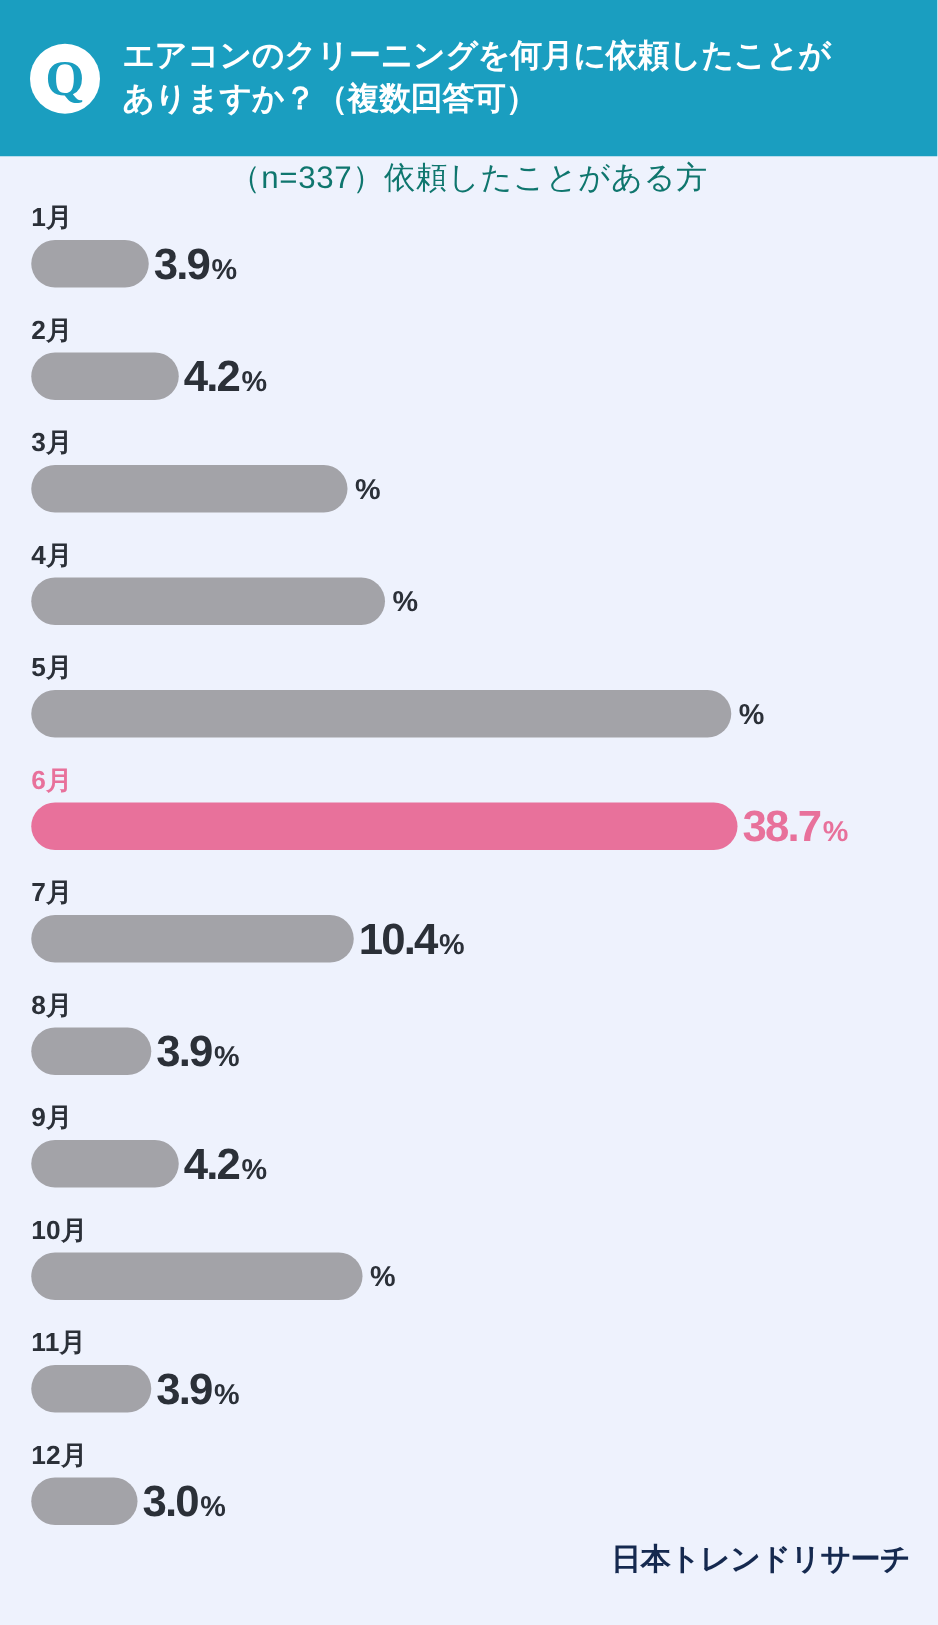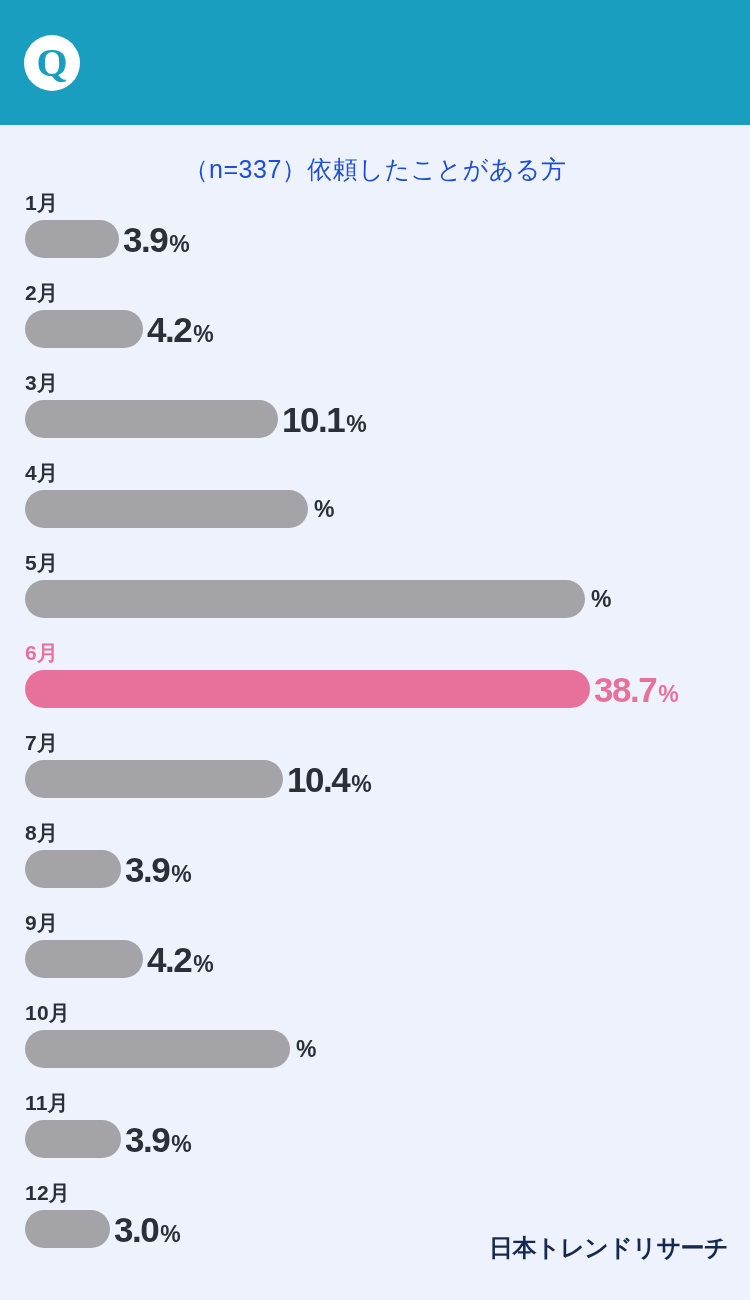--- a/index.html
+++ b/index.html
@@ -45,24 +45,23 @@
     font-size: 25.5px;
     line-height: 1.33;
     font-weight: bold;
     letter-spacing: -0.2px;
     white-space: pre-line;
   }
 
   
   .subtitle {
     text-align: center;
-    color: #1d4ed8;
+    color: #0f766e;
     font-size: 25px;
     letter-spacing: 0.5px;
-    margin-top: 28px;
     margin-bottom: 6px;
   }
 
   
   .chart {
     position: relative;
     padding: 0 0 0 25px;
     margin-top: 4px;
   }
   .row {
@@ -132,20 +131,22 @@
     font-weight: bold;
     letter-spacing: -0.5px;
     line-height: 1;
   }
 </style>
 </head>
 <body>
 
 <div class="qheader">
   <div class="qbadge">Q</div>
+  <div class="qtext">エアコンのクリーニングを何月に依頼したことが
+ありますか？（複数回答可）</div>
 </div>
 
 <div class="subtitle">（n=337）依頼したことがある方</div>
 
 <div class="chart">
     <div class="row">
       <div class="row-label">1月</div>
       <div class="bar-line">
         <div class="bar" style="width: 94px;"></div>
         <div class="value">
@@ -162,21 +163,20 @@
           <span class="value-num">4.2</span>
           <span class="value-pct">%</span>
         </div>
       </div>
     </div>
     <div class="row">
       <div class="row-label">3月</div>
       <div class="bar-line">
         <div class="bar" style="width: 253px;"></div>
         <div class="value">
-          <span class="value-num">10.1</span>
           <span class="value-pct">%</span>
         </div>
       </div>
     </div>
     <div class="row">
       <div class="row-label">4月</div>
       <div class="bar-line">
         <div class="bar" style="width: 283px;"></div>
         <div class="value">
           <span class="value-pct">%</span>

